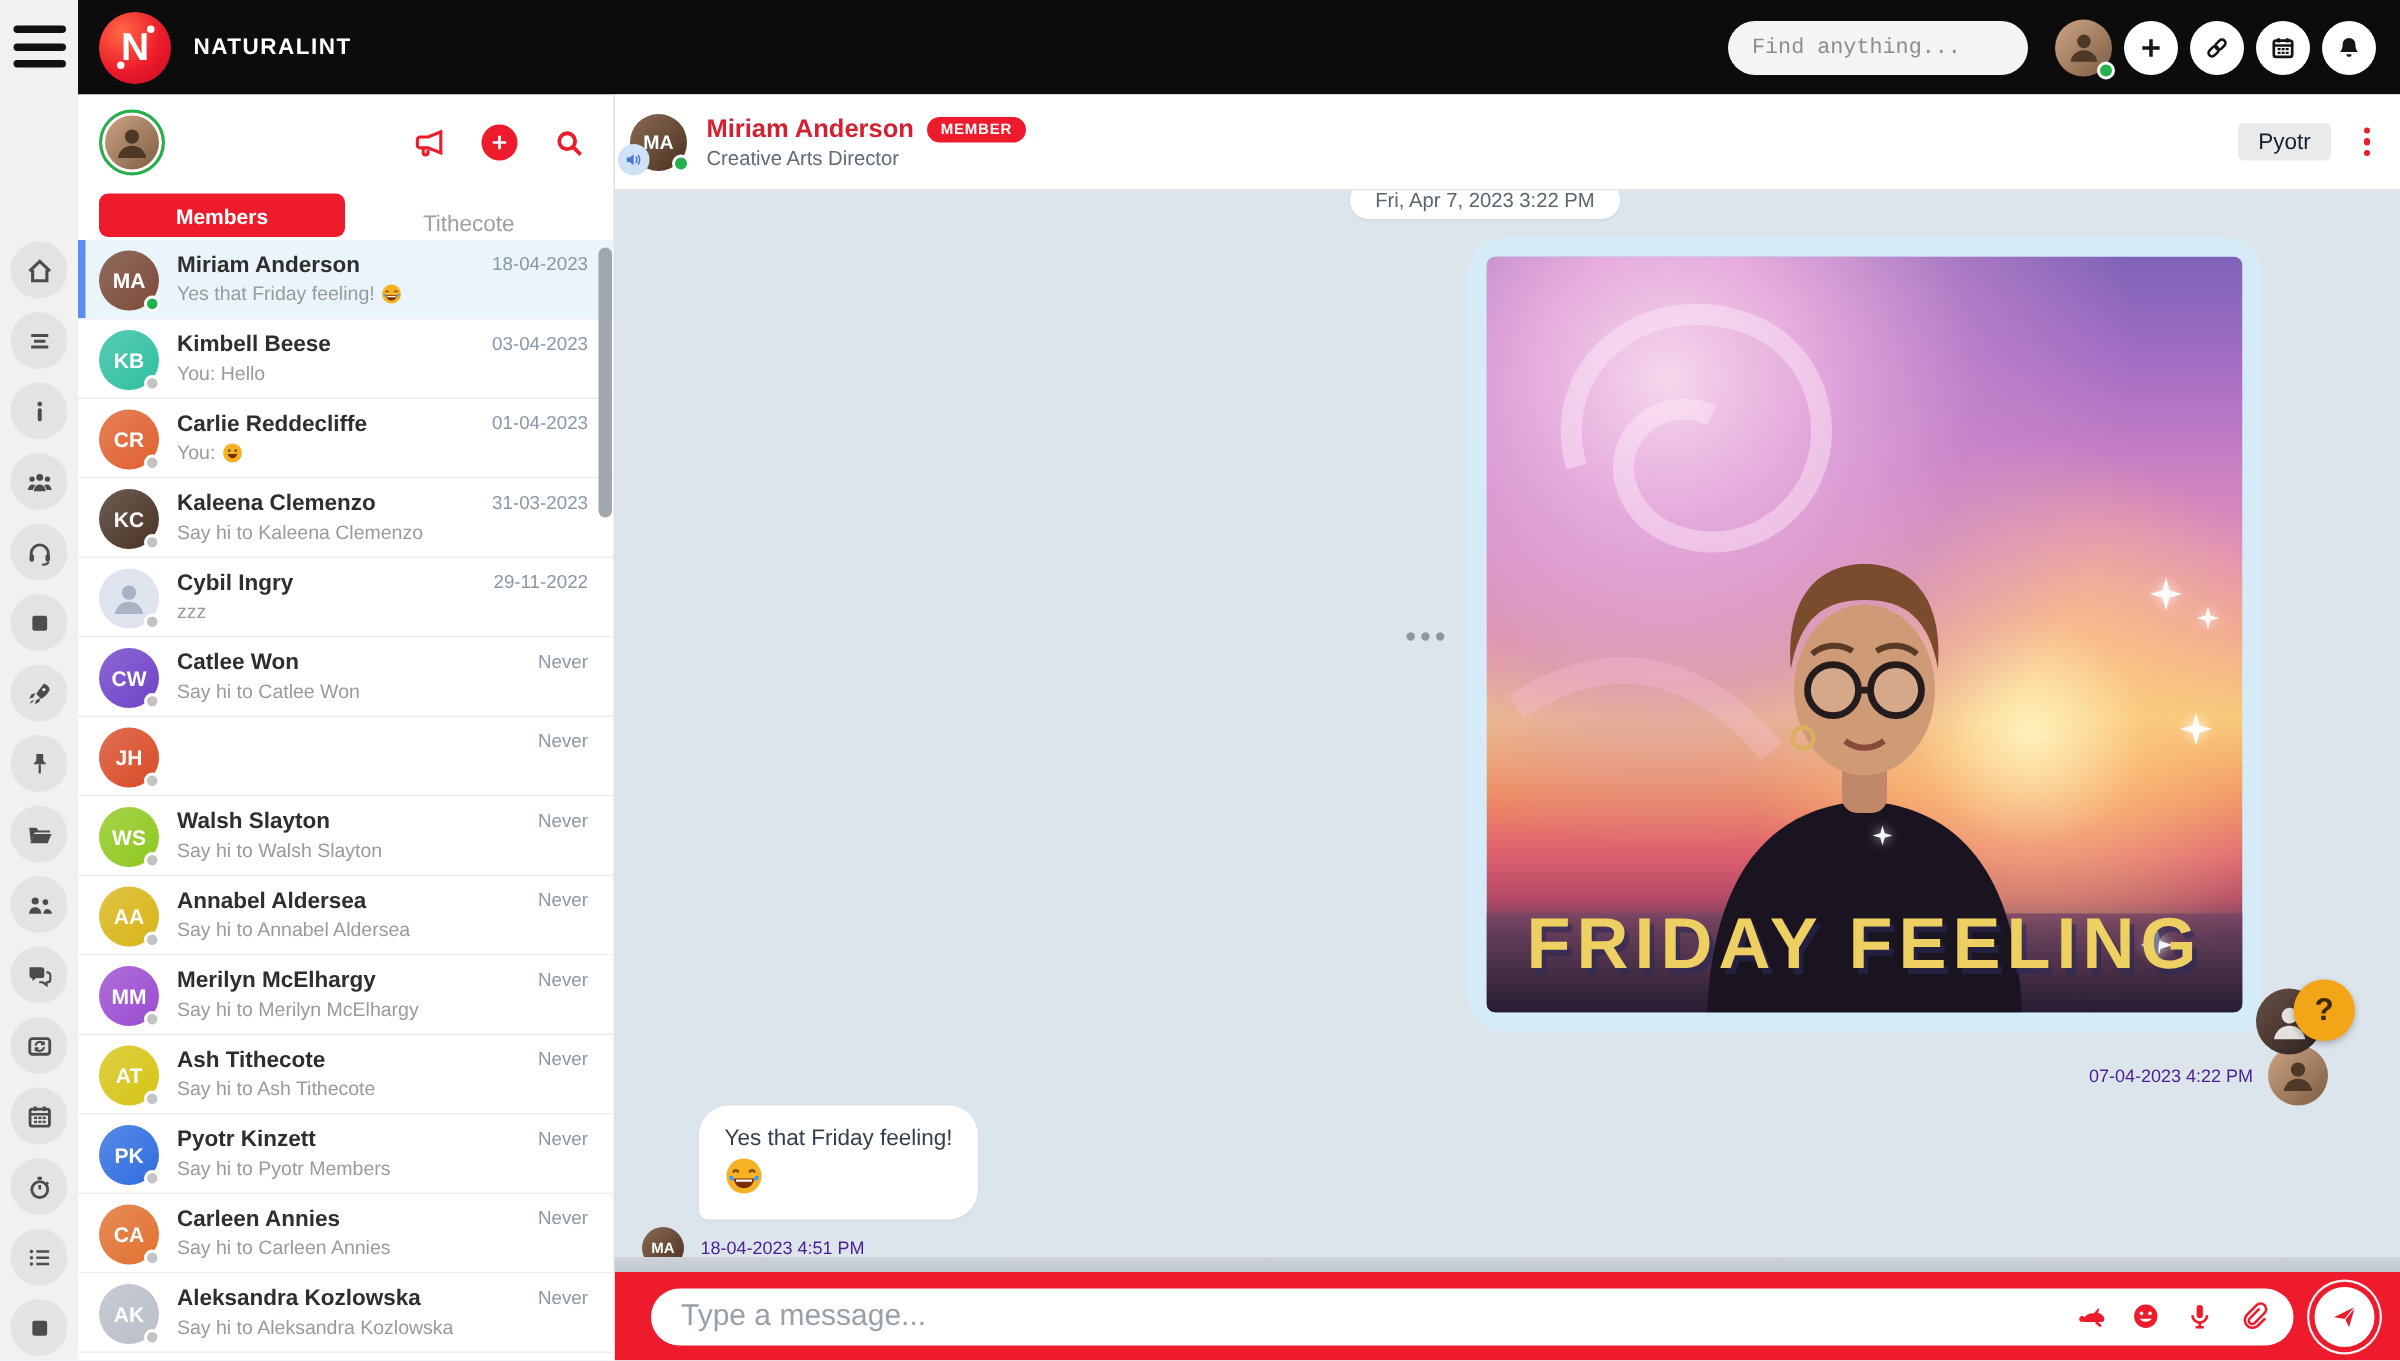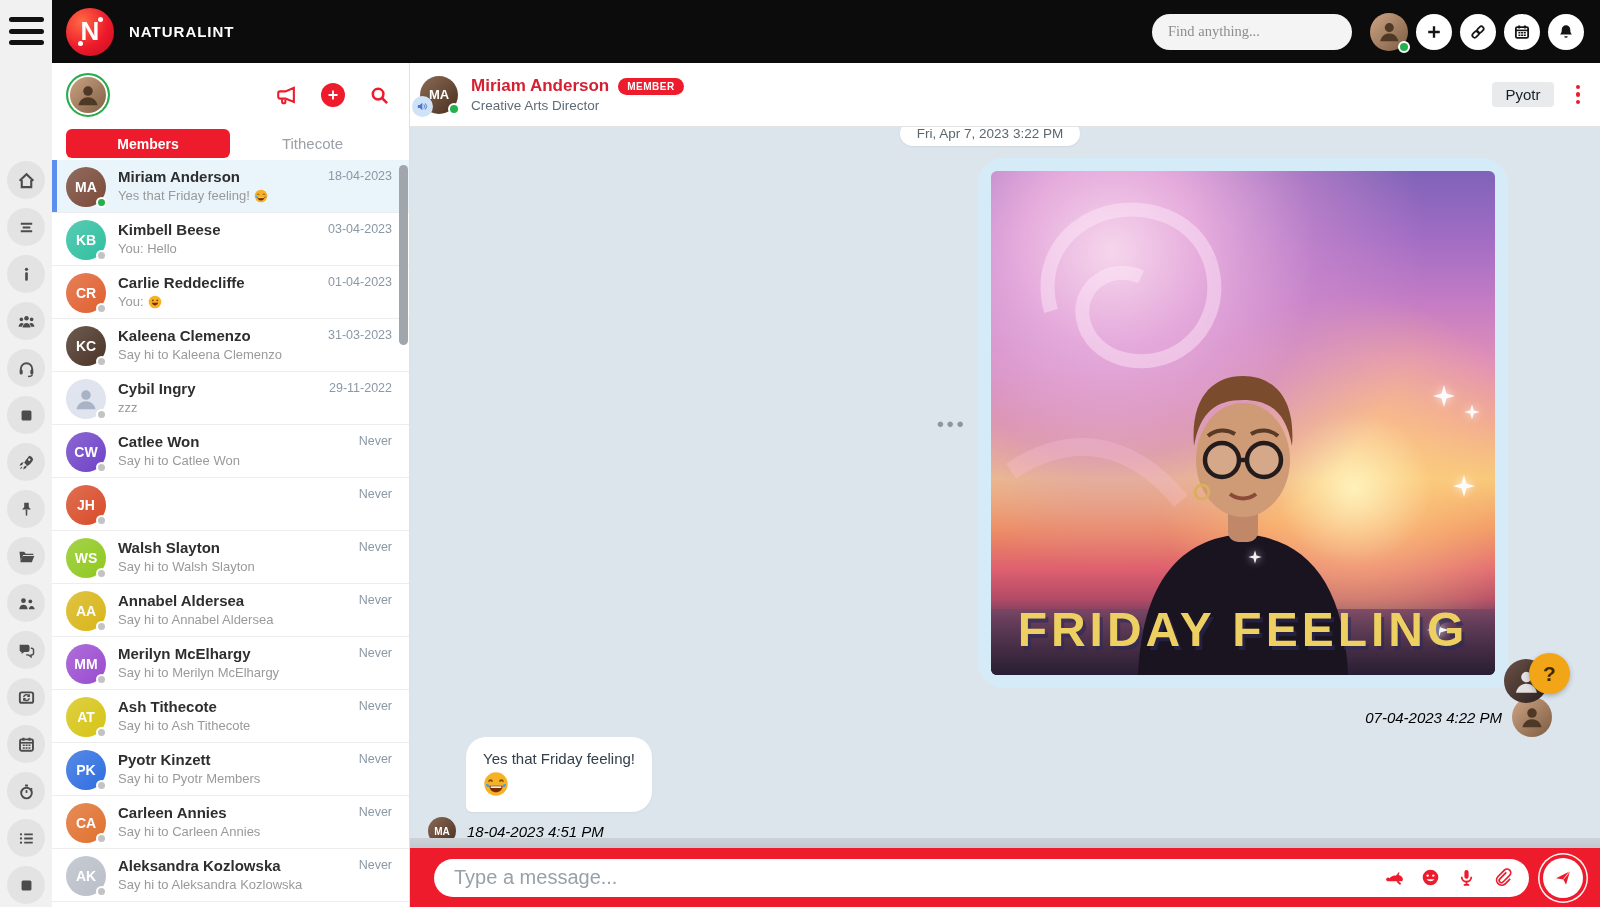--- a/index.html
+++ b/index.html
@@ -18,21 +18,21 @@
   .rail-btn .ic { width:19px; height:19px; }
 
   
   .topbar { position:absolute; left:52px; top:0; right:0; height:63px; background:#0c0c0c; display:flex; align-items:center; padding:0 16px 0 14px; }
   .logo { position:relative; width:48px; height:48px; border-radius:50%; background:radial-gradient(circle at 32% 28%, #ff6a44, #ed1b2b 55%, #c40b20); display:flex; align-items:center; justify-content:center; flex:0 0 auto; }
   .logo b { color:#fff; font-size:26px; }
   .logo i { position:absolute; width:5px; height:5px; border-radius:50%; background:#fff; }
   .logo i.d1 { right:11px; top:9px; } .logo i.d2 { left:12px; bottom:10px; }
   .brand { color:#fff; font-weight:bold; font-size:15px; letter-spacing:1px; margin-left:15px; }
   .search-pill { margin-left:auto; width:200px; height:36px; background:#f4f4f4; border-radius:18px; display:flex; align-items:center; overflow:hidden; }
-  .search-pill input { flex:1; border:0; outline:0; background:transparent; font-size:14.5px; padding:0 8px 0 16px; color:#333; font-family:Liberation Serif, serif; }
+  .search-pill input { flex:1; border:0; outline:0; background:transparent; font-size:14.5px; padding:0 8px 0 16px; color:#333; font-family:Liberation Mono, monospace; }
   .search-pill input::placeholder { color:#8d8d8d; }
   .search-pill .sep { width:1px; height:24px; background:#cfcfcf; }
   .search-pill .ic { width:18px; height:18px; margin:0 13px; color:#222; cursor:pointer; }
   .tb-avatar { position:relative; width:38px; height:38px; border-radius:50%; margin-left:18px; flex:0 0 auto; cursor:pointer; }
   .round-btn { width:36px; height:36px; border-radius:50%; background:#fff; color:#141414; display:flex; align-items:center; justify-content:center; margin-left:8px; cursor:pointer; flex:0 0 auto; }
   .round-btn .ic { width:18px; height:18px; }
 
   
   .avatar { position:relative; border-radius:50%; color:#fff; display:flex; align-items:center; justify-content:center; font-weight:bold; flex:0 0 auto; }
   .avatar .sil { width:70%; height:70%; color:rgba(255,255,255,.85); }
@@ -45,21 +45,21 @@
 
   
   .members-panel { position:absolute; left:52px; top:63px; width:358px; bottom:0; background:#fff; border-right:1px solid #e0e0e0; overflow:hidden; }
   .mp-head { height:64px; display:flex; align-items:center; padding:0 18px 0 14px; }
   .mp-me { width:44px; height:44px; font-size:16px; border:2.5px solid #22b14c; box-shadow:inset 0 0 0 2px #fff; }
   .mp-actions { margin-left:auto; display:flex; align-items:center; gap:23px; }
   .mp-act { color:#ed1b2b; cursor:pointer; display:flex; }
   .mp-act .ic { width:23px; height:23px; }
   .mp-act.fill-circle { width:24px; height:24px; background:#ed1b2b; border-radius:50%; color:#fff; align-items:center; justify-content:center; }
   .mp-act.fill-circle .ic { width:14px; height:14px; }
-  .tabs { display:flex; align-items:center; padding:2px 14px 3px; }
+  .tabs { display:flex; align-items:flex-end; padding:2px 14px 3px; }
   .tab-members { width:164px; height:29px; background:#ed1b2b; border-radius:6px; color:#fff; font-weight:bold; font-size:14px; display:flex; align-items:center; justify-content:center; cursor:pointer; }
   .tab-channels { flex:1; text-align:center; color:#9aa0a5; font-size:15px; cursor:pointer; }
   .member-list { position:absolute; left:0; right:0; top:97px; bottom:0; overflow:hidden; }
   .m-row { position:relative; height:53px; border-bottom:1px solid #ededed; padding:7px 14px 0 14px; display:flex; cursor:pointer; background:#fff; }
   .m-row.sel { background:#e9f4fb; box-shadow:inset 5px 0 0 #5c8ef0; }
   .m-row .avatar { width:40px; height:40px; font-size:14px; margin-top:0; }
   .m-row .dot { width:11px; height:11px; right:-1px; bottom:-1px; }
   .m-info { margin-left:12px; padding-top:1px; min-width:0; }
   .m-name { font-size:15px; font-weight:bold; color:#2e2e2e; white-space:nowrap; }
   .m-prev { font-size:13px; color:#9a9a9a; margin-top:3px; white-space:nowrap; display:flex; align-items:center; }
@@ -97,21 +97,21 @@
       linear-gradient(180deg,#7f63b8 0%,#a06cc4 13%,#c47cc4 26%,#e08fb8 38%,#efa495 50%,#f6c878 61%,#ef8f60 71%,#de6070 79%,#b34a66 85%,#503a5c 90%,#2a2236 100%);
   }
   .gif-sea { position:absolute; left:0; right:0; bottom:0; height:13%; background:linear-gradient(180deg, rgba(120,70,100,.85), #281e33); }
   .gif-rose { position:absolute; inset:0; }
   .gif-woman { position:absolute; left:50%; bottom:0; transform:translateX(-50%); width:290px; height:335px; }
   .gif-txt { position:absolute; left:0; right:0; text-align:center; color:#eed062; font-weight:bold; letter-spacing:6px; text-shadow:3px 4px 0 rgba(42,42,88,.6); }
   .gif-txt.top { top:26px; font-size:57px; }
   .gif-txt.bottom { bottom:18px; font-size:48px; letter-spacing:4px; }
   .sparkle { position:absolute; width:26px; height:26px; opacity:.95; filter:drop-shadow(0 0 4px rgba(255,255,255,.8)); }
   .out-ts-row { display:flex; align-items:center; gap:10px; margin-top:9px; }
-  .ts { font-size:15px; color:#000000;font-style:italic; }
+  .ts { font-size:12px; color:#4c1d95; }
   .out-av { width:40px; height:40px; font-size:13px; }
 
   .in-block { margin:auto 0 10px 18px; align-self:flex-start; }
   .in-bubble { margin-left:38px; background:#fff; border-radius:20px 20px 20px 6px; padding:13px 17px 11px; box-shadow:0 1px 2px rgba(0,0,0,.05); }
   .in-text { font-size:15px; color:#33404c; }
   .in-emoji { width:26px; height:26px; margin-top:4px; }
   .in-ts-row { display:flex; align-items:center; gap:11px; margin-top:5px; }
   .in-av { width:28px; height:28px; font-size:10px; }
 
   .help-fab { position:absolute; top:590px; right:30px; width:66px; height:50px; z-index:5; }

